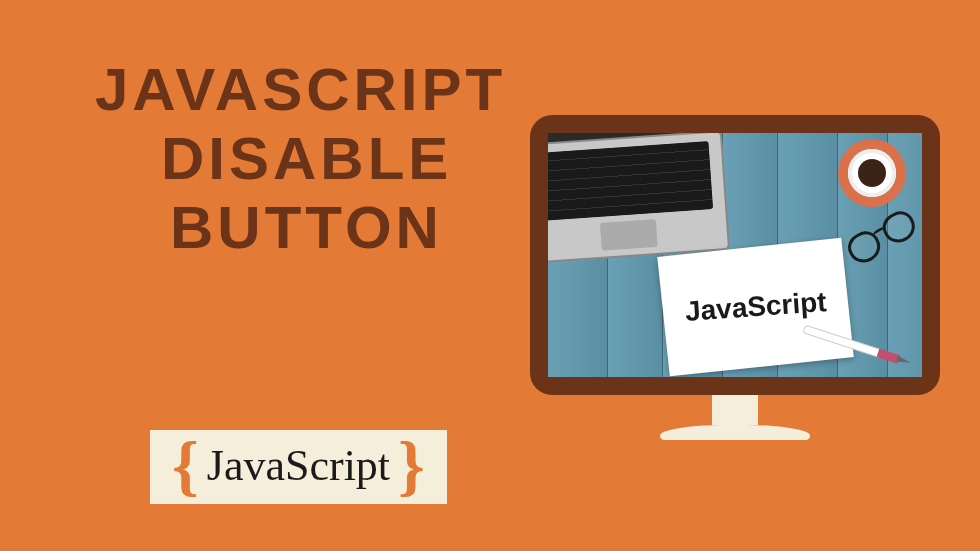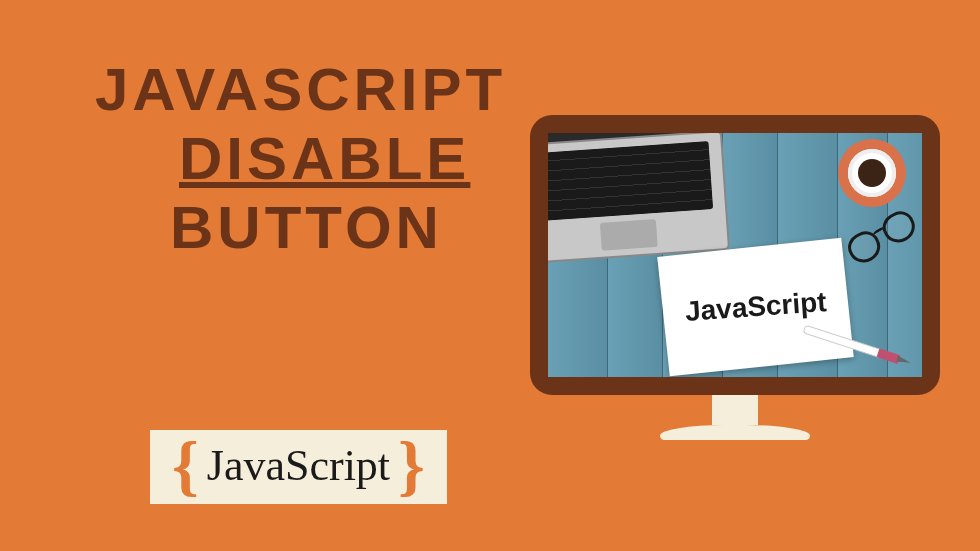--- a/index.html
+++ b/index.html
@@ -19,21 +19,21 @@
   }
   .title-line {
     font-size: 60px;
     font-weight: 900;
     color: #6b3318;
     letter-spacing: 4px;
     line-height: 1.15;
     font-family: Impact, 'Arial Black', sans-serif;
   }
   .title-line.l1 { margin-left: 0; }
-  .title-line.l2 { margin-left: 84px; text-decoration: underline; }
+  .title-line.l2 { margin-left: 66px; }
   .title-line.l3 { margin-left: 75px; }
 
   .monitor {
     position: absolute;
     top: 115px;
     left: 530px;
     width: 410px;
   }
   .monitor-frame {
     width: 410px;

